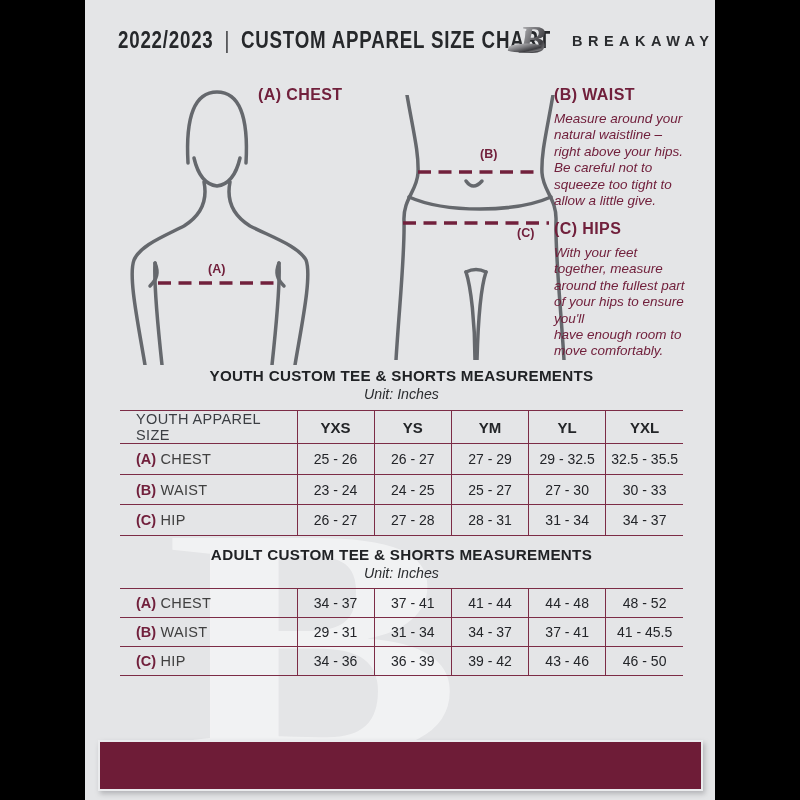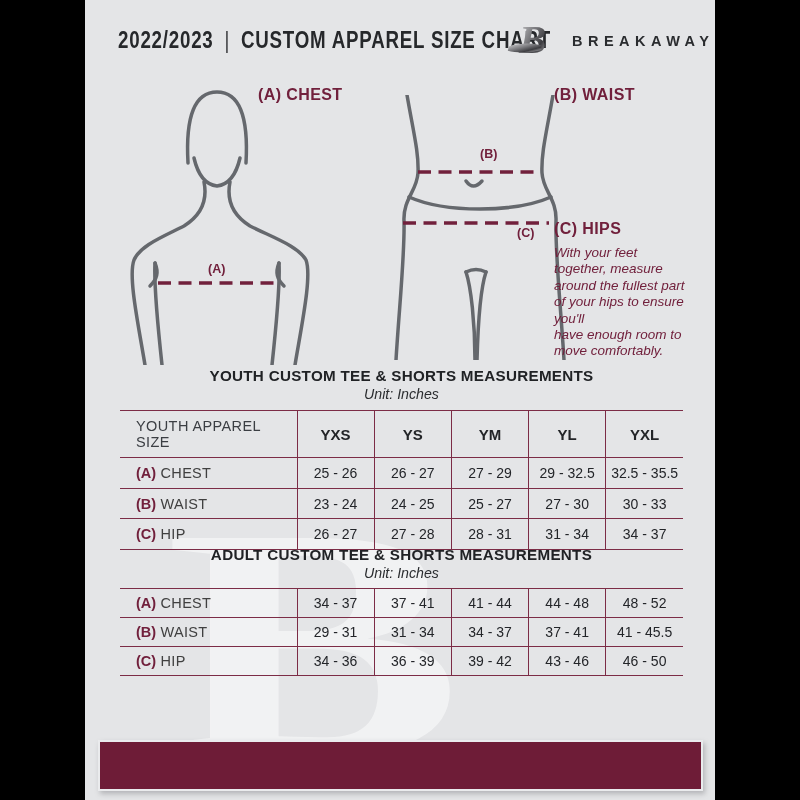--- a/index.html
+++ b/index.html
@@ -56,21 +56,21 @@
   .mtable th,.mtable td{padding:0;border:0;background:transparent;}
   .mtable tr:first-child>*{border-top:1.5px solid var(--line);}
   .mtable tr>*{border-bottom:1.5px solid var(--line);}
   .mtable tr>*+*{border-left:1.5px solid var(--line);}
   .mtable .rowlab{text-align:left;padding-left:16px;font-weight:normal;}
   .size-head{font-size:15px;font-weight:bold;color:#232528;text-align:center;}
   .apparel-label{font-size:14.5px;color:#3b3e43;letter-spacing:.4px;font-weight:normal;}
   .val{font-size:14px;color:#232529;text-align:center;margin-top:44px;}
   .pref{font-weight:bold;color:var(--maroon);font-size:14.5px;}
   .rname{color:#404040;font-size:14.5px;letter-spacing:.3px;}
-  .yt{height:47px}.yr{height:31px}.yr2{height:30px}
+  .yt{height:33px}.yr{height:31px}.yr2{height:30px}
   .at{height:32px}.ar{height:29px}
 
   
   .bottom-bar{
     left:13px;top:740px;width:601px;height:47px;background:var(--bar);
     border:2px solid #eaebed;box-shadow:2px 3px 5px rgba(110,110,116,.4);
   }
 </style>
 </head>
 <body>
@@ -123,20 +123,26 @@
       <path class="dash" d="M13,128 H159"></path>
     </svg>
     <span class="abs marker" style="left:395px;top:147px;">(B)</span>
     <span class="abs marker" style="left:432px;top:226px;">(C)</span>
 
     <div class="abs" style="left:173px;top:86px;width:152px;">
       <div class="guide-h">(A) CHEST</div>
     </div>
     <div class="abs" style="left:469px;top:86px;width:156px;">
       <div class="guide-h">(B) WAIST</div>
+      <div class="guide-b">Measure around your
+natural waistline –
+right above your hips.
+Be careful not to
+squeeze too tight to
+allow a little give.</div>
     </div>
     <div class="abs tbl-title" style="top:367px;">YOUTH CUSTOM TEE &amp; SHORTS MEASUREMENTS</div>
 
     <div class="abs" style="left:469px;top:220px;width:160px;">
       <div class="guide-h">(C) HIPS</div>
       <div class="guide-b">With your feet
 together, measure
 around the fullest part
 of your hips to ensure
 you'll

